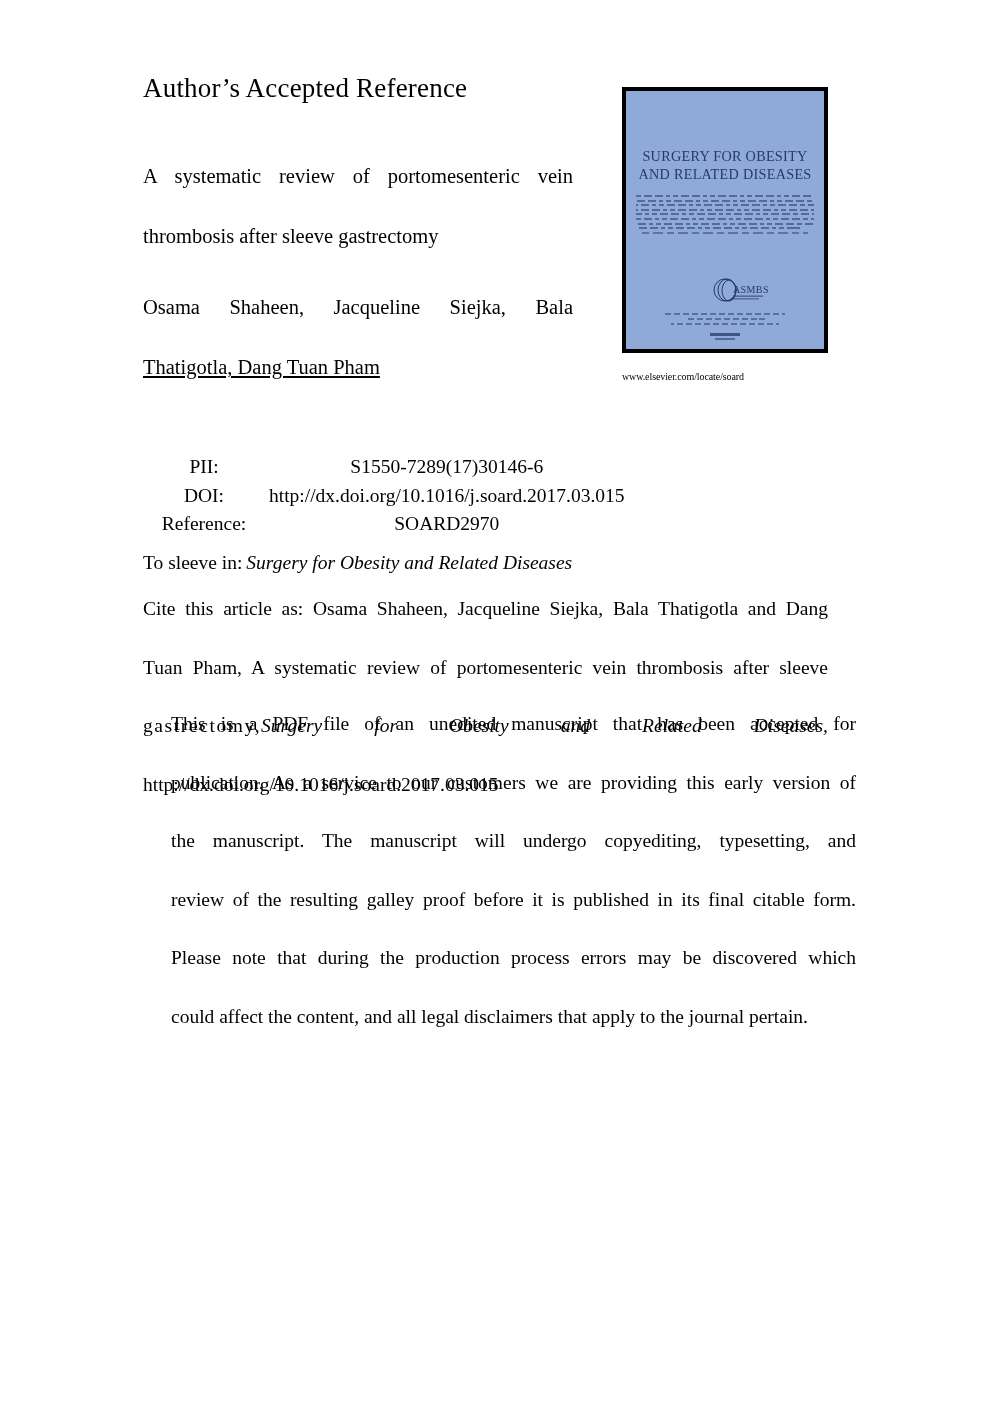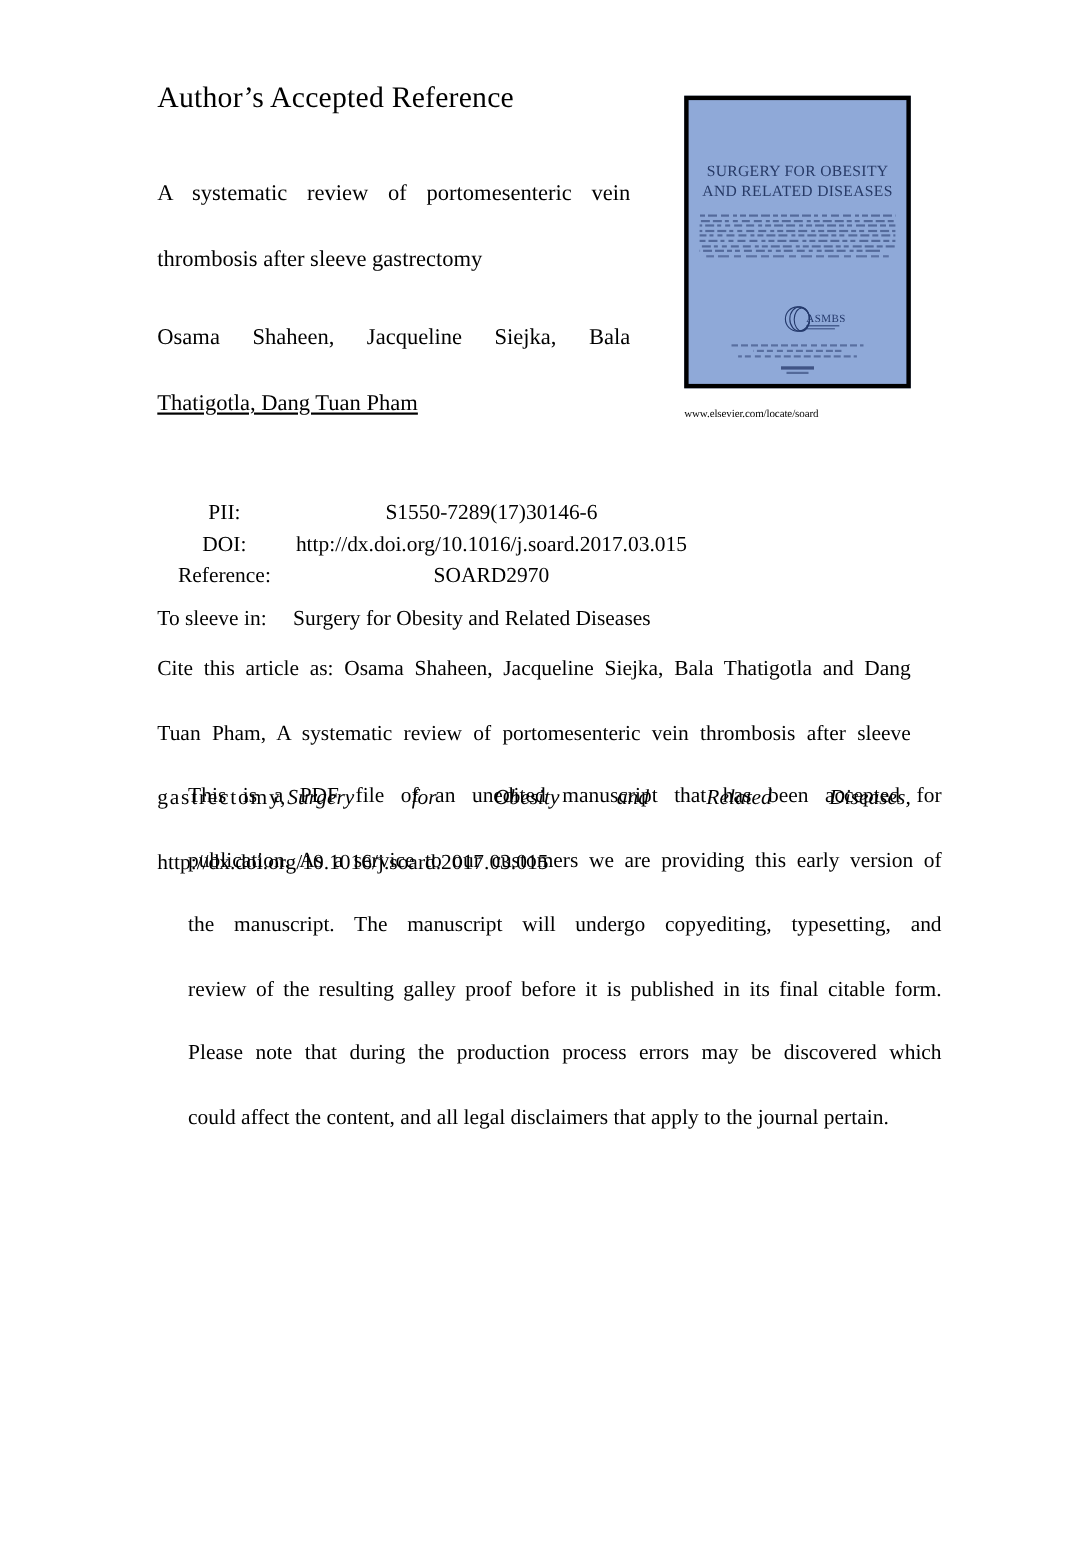--- a/index.html
+++ b/index.html
@@ -249,21 +249,22 @@
   
   .appear {
     position: absolute;
     left: 143px;
     top: 549px;
     font-size: 19.5px;
     line-height: 1.47;
     white-space: nowrap;
   }
   .appear .jn {
-    margin-left: 24px;
+    font-style: italic;
+    margin-left: 4px;
   }
 
   
   .cite {
     position: absolute;
     left: 143px;
     top: 594px;
     width: 685px;
     font-size: 19.5px;
     line-height: 1.5;

